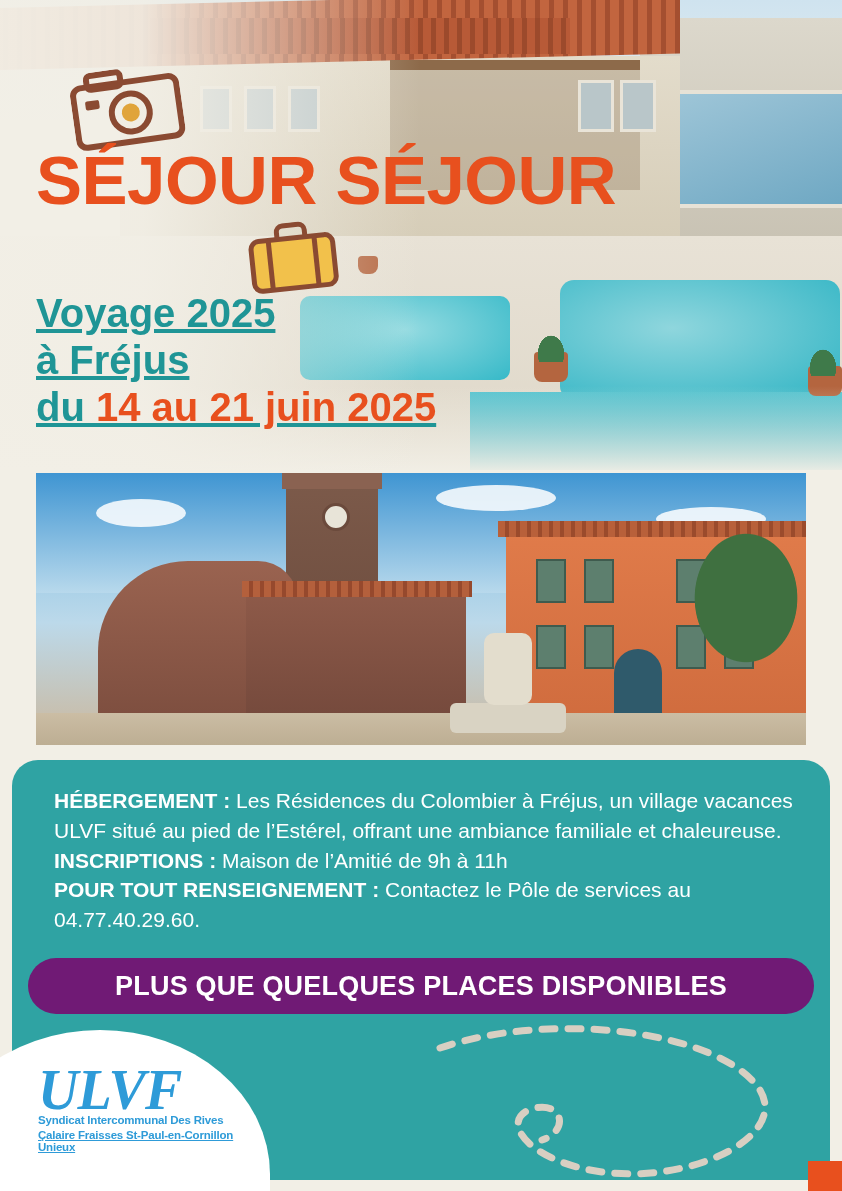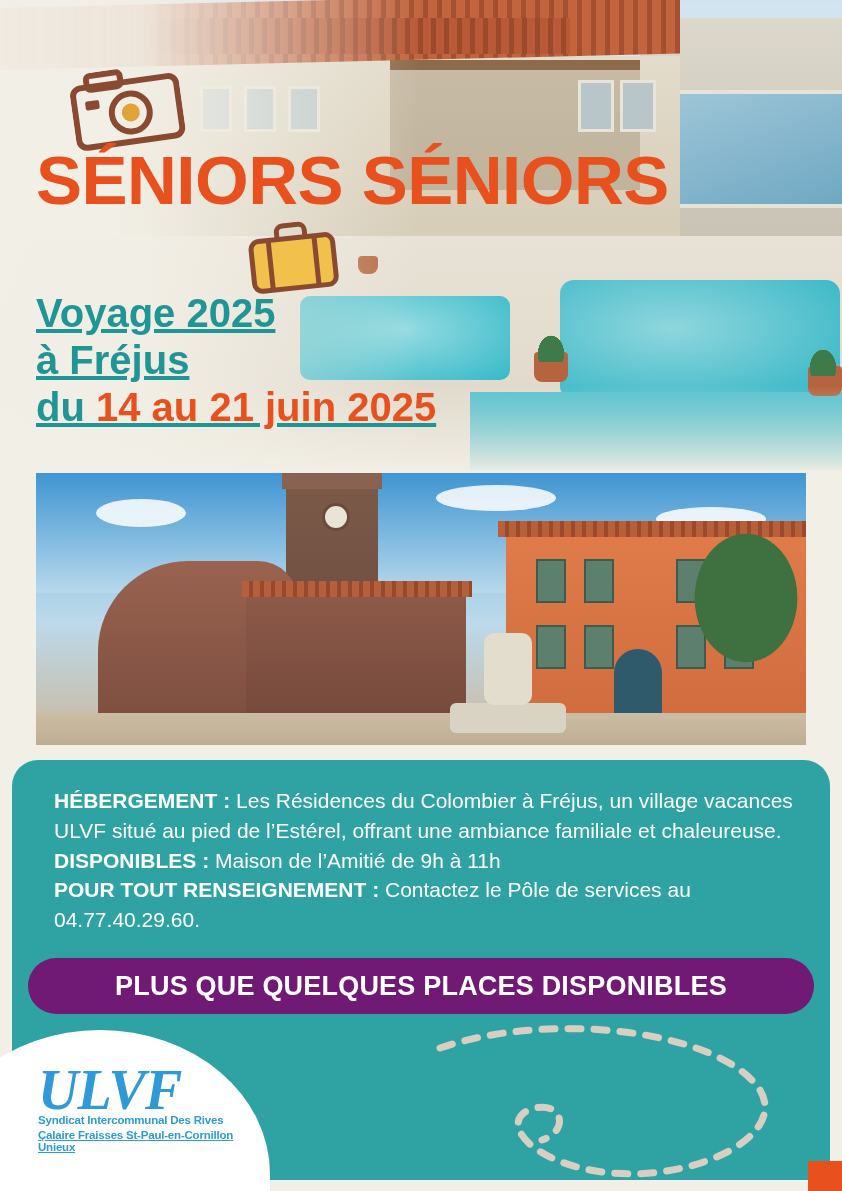--- a/index.html
+++ b/index.html
@@ -284,21 +284,21 @@
 
   <div class="suitcase-icon">
     <svg viewBox="0 0 90 70" width="90" height="70" aria-hidden="true">
       <rect x="4" y="16" width="82" height="50" rx="8" fill="#f2c14b" stroke="#8a4a32" stroke-width="5"></rect>
       <path d="M31 16 v-7 a6 6 0 0 1 6 -6 h16 a6 6 0 0 1 6 6 v7" fill="none" stroke="#8a4a32" stroke-width="5"></path>
       <line x1="22" y1="16" x2="22" y2="66" stroke="#8a4a32" stroke-width="5"></line>
       <line x1="68" y1="16" x2="68" y2="66" stroke="#8a4a32" stroke-width="5"></line>
     </svg>
   </div>
 
-  <div class="title">SÉNIORS SÉNIORS</div>
+  <div class="title">SÉJOUR SÉJOUR</div>
 
   <div class="subtitle">
     <div>Voyage 2025</div>
     <div>à Fréjus</div>
     <div class="sub-line3"><span>du </span><span class="accent">14 au 21 juin 2025</span></div>
   </div>
 
   <div class="mid-photo">
     <div class="mp-sky"></div>
     <div class="mp-cloud" style="left:60px;top:26px;width:90px;height:28px;"></div>
@@ -328,21 +328,21 @@
 
     <div class="mp-ground"></div>
     <div class="mp-fb"></div>
     <div class="mp-fc"></div>
   </div>
 
   <div class="info-panel"></div>
 
   <div class="info-text">
     <div class="info-line"><span class="lbl">HÉBERGEMENT :</span><span> Les Résidences du Colombier à Fréjus, un village vacances ULVF situé au pied de l’Estérel, offrant une ambiance familiale et chaleureuse.</span></div>
-    <div class="info-line"><span class="lbl">DISPONIBLES :</span><span> Maison de l’Amitié de 9h à 11h</span></div>
+    <div class="info-line"><span class="lbl">INSCRIPTIONS :</span><span> Maison de l’Amitié de 9h à 11h</span></div>
     <div class="info-line"><span class="lbl">POUR TOUT RENSEIGNEMENT :</span><span> Contactez le Pôle de services au 04.77.40.29.60.</span></div>
   </div>
 
   <div class="cta">PLUS QUE QUELQUES PLACES DISPONIBLES</div>
 
   <div class="swirl">
     <svg viewBox="0 0 370 160" width="370" height="160" aria-hidden="true">
       <path d="M10 28 C 120 -10, 290 10, 330 70 C 360 120, 250 168, 160 150 C 90 136, 70 96, 105 88 C 132 82, 140 110, 112 120" fill="none" stroke="#d8cfc2" stroke-width="7" stroke-linecap="round" stroke-dasharray="13 13"></path>
     </svg>
   </div>

